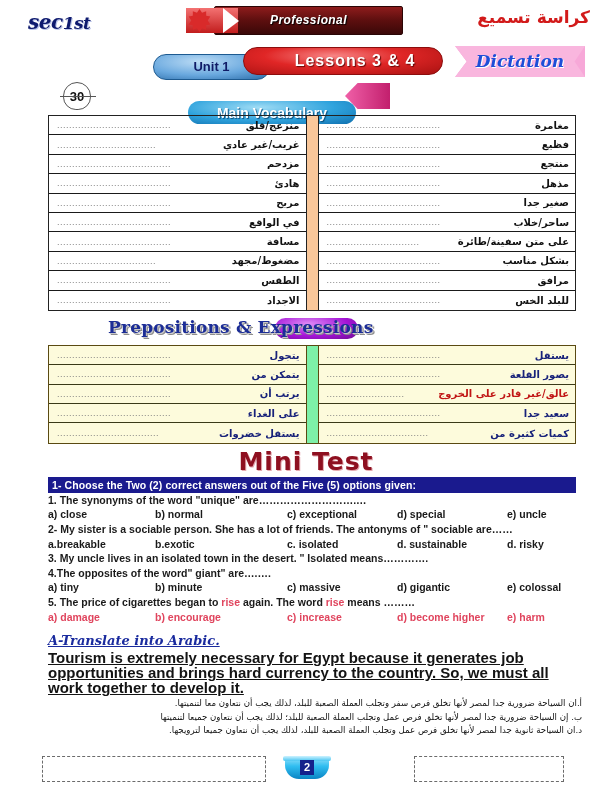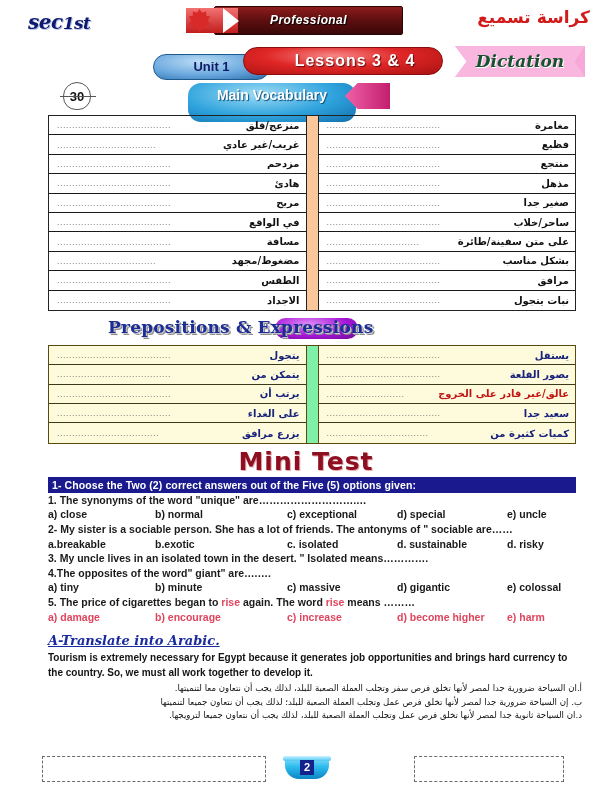--- a/index.html
+++ b/index.html
@@ -136,21 +136,21 @@
   .dict-ribbon .inner {
     position: absolute; inset: 0;
     background: #f9b6de;
     clip-path: polygon(0% 0%,100% 0%,92% 50%,100% 100%,0% 100%,8% 50%);
   }
   .dict-ribbon span {
     position: relative;
     display: block; text-align: center; line-height: 31px;
     font-family: "DejaVu Serif", serif;
     font-size: 17px; font-weight: bold; font-style: italic;
-    color: #14532d;
+    color: #1d4ed8;
     text-shadow: 1px 1px 0 #ffffff;
   }
 
   
   .vocab-head-row {
     position: relative;
     height: 30px;
     margin-top: 3px;
   }
   .page-circle {
@@ -163,22 +163,22 @@
   .page-circle span {
     display: block; text-align: center; line-height: 27px;
     font-size: 13px; font-weight: bold; color: #111;
   }
   .page-circle .bar {
     position: absolute; left: -4px; top: 13px;
     width: 36px; height: 1px; background: #555;
   }
   .mv-pill {
     position: absolute;
-    left: 188px; top: 2px;
-    width: 168px; height: 39px;
+    left: 188px; top: 20px;
+    width: 168px; height: 23px;
     border-radius: 13px;
     background: radial-gradient(ellipse at 42% 28%, #9fdcf5 0%, #2fa3dd 55%, #0f6fae 100%);
   }
   .mv-pill span {
     display: block; text-align: center; line-height: 24px;
     font-size: 14px; font-weight: bold; color: #ffffff;
     text-shadow: 1px 1px 1px #0a4f7d;
   }
   .mv-gem {
     position: absolute;
@@ -334,24 +334,25 @@
     font-family: "DejaVu Serif", serif;
     font-size: 13px;
     font-weight: bold;
     font-style: italic;
     color: #1a2b9e;
     text-decoration: underline;
     display: inline-block;
   }
   .eng-para {
     margin: 0 30px 0 48px;
-    font-size: 10px;
+    font-size: 15px;
     font-weight: bold;
     color: #131313;
     line-height: 15px;
+    text-decoration: underline;
   }
   .ar-lines {
     margin: 2px 30px 0 48px;
     direction: rtl;
     text-align: right;
   }
   .ar-line {
     font-family: "DejaVu Sans", sans-serif;
     font-size: 8.6px;
     color: #111;
@@ -532,21 +533,21 @@
     <div class="vrow">
         <span class="vdots">......................................</span>
         <span class="vword">بشكل مناسب</span>
       </div>
     <div class="vrow">
         <span class="vdots">......................................</span>
         <span class="vword">مرافق</span>
       </div>
     <div class="vrow">
         <span class="vdots">......................................</span>
-        <span class="vword">نبات يتجول</span>
+        <span class="vword">للبلد الخس</span>
       </div>
   </div>
 </div>
 
 
 <div class="prep-head-row">
   <div class="prep-pill"></div>
   <div class="prep-title">Prepositions  &amp;  Expressions</div>
 </div>
 
@@ -564,21 +565,21 @@
     <div class="prow">
         <span class="vdots">......................................</span>
         <span class="pword">يرتب أن</span>
       </div>
     <div class="prow">
         <span class="vdots">......................................</span>
         <span class="pword">على الغداء</span>
       </div>
     <div class="prow">
         <span class="vdots">..................................</span>
-        <span class="pword">يزرع مرافق</span>
+        <span class="pword">يستقل خضروات</span>
       </div>
   </div>
 
   <div class="pdivider"></div>
 
   <div class="pcol">
     <div class="prow">
         <span class="vdots">......................................</span>
         <span class="pword">يستقل</span>
       </div>

